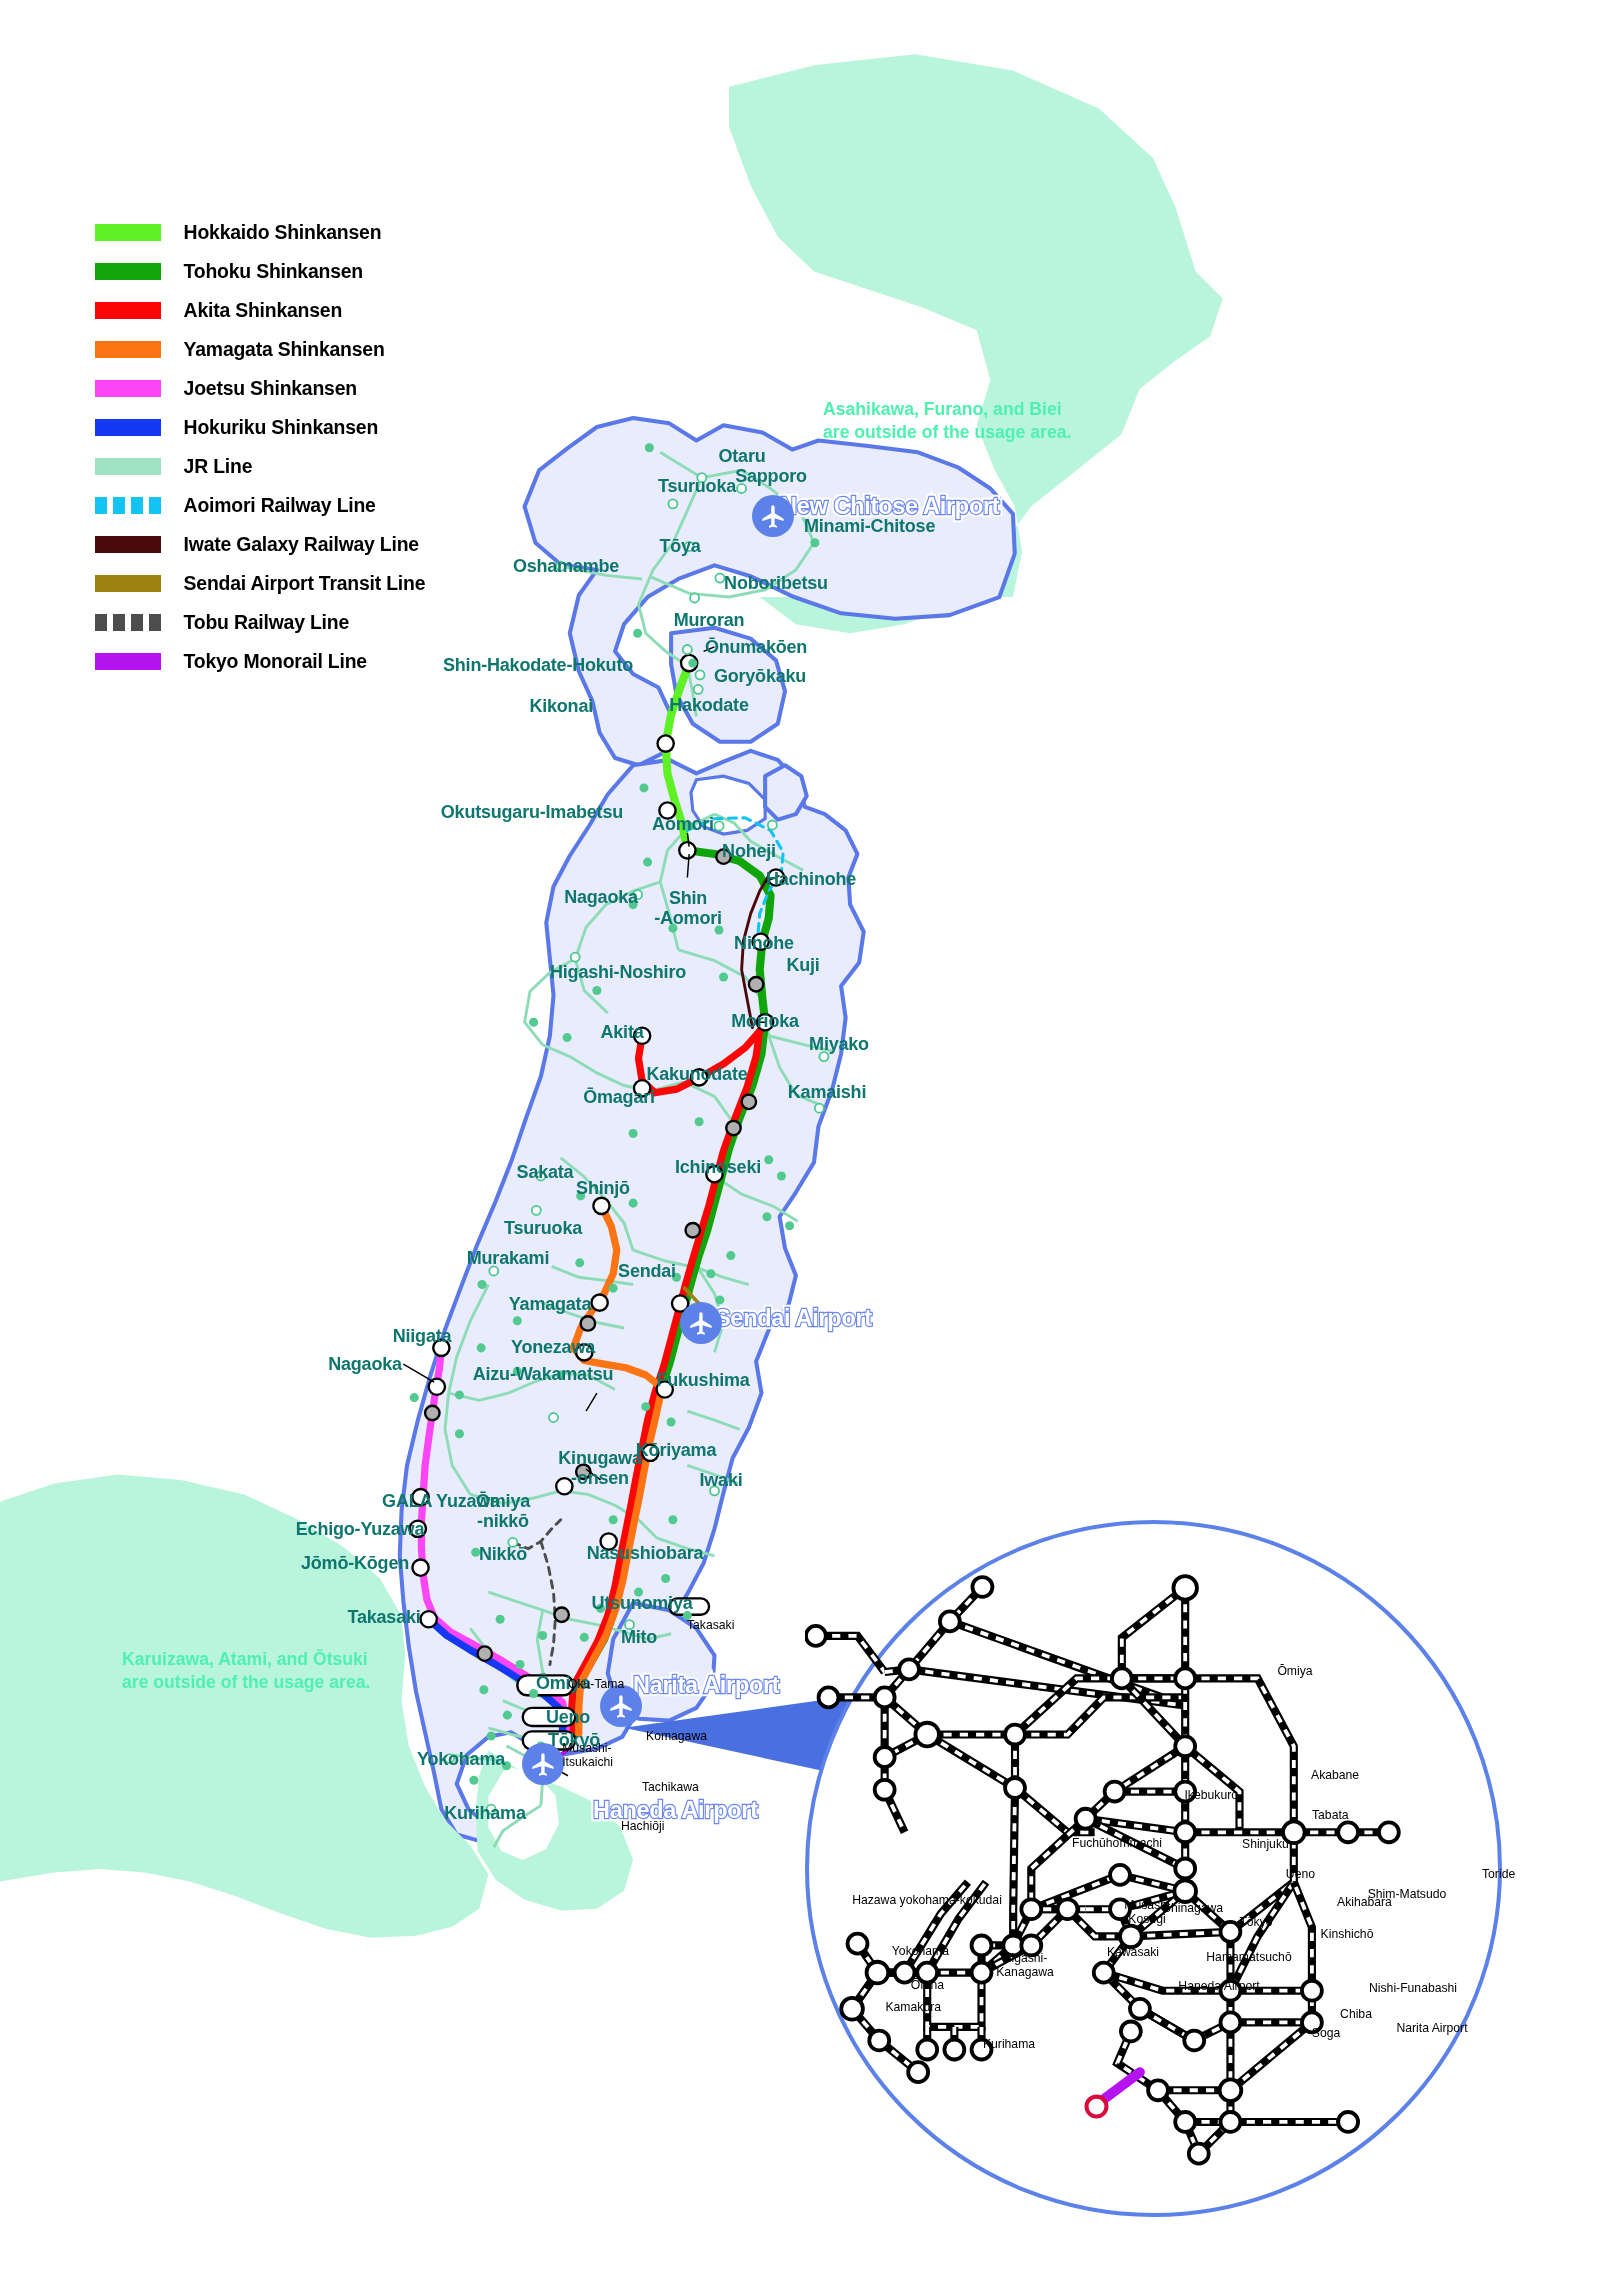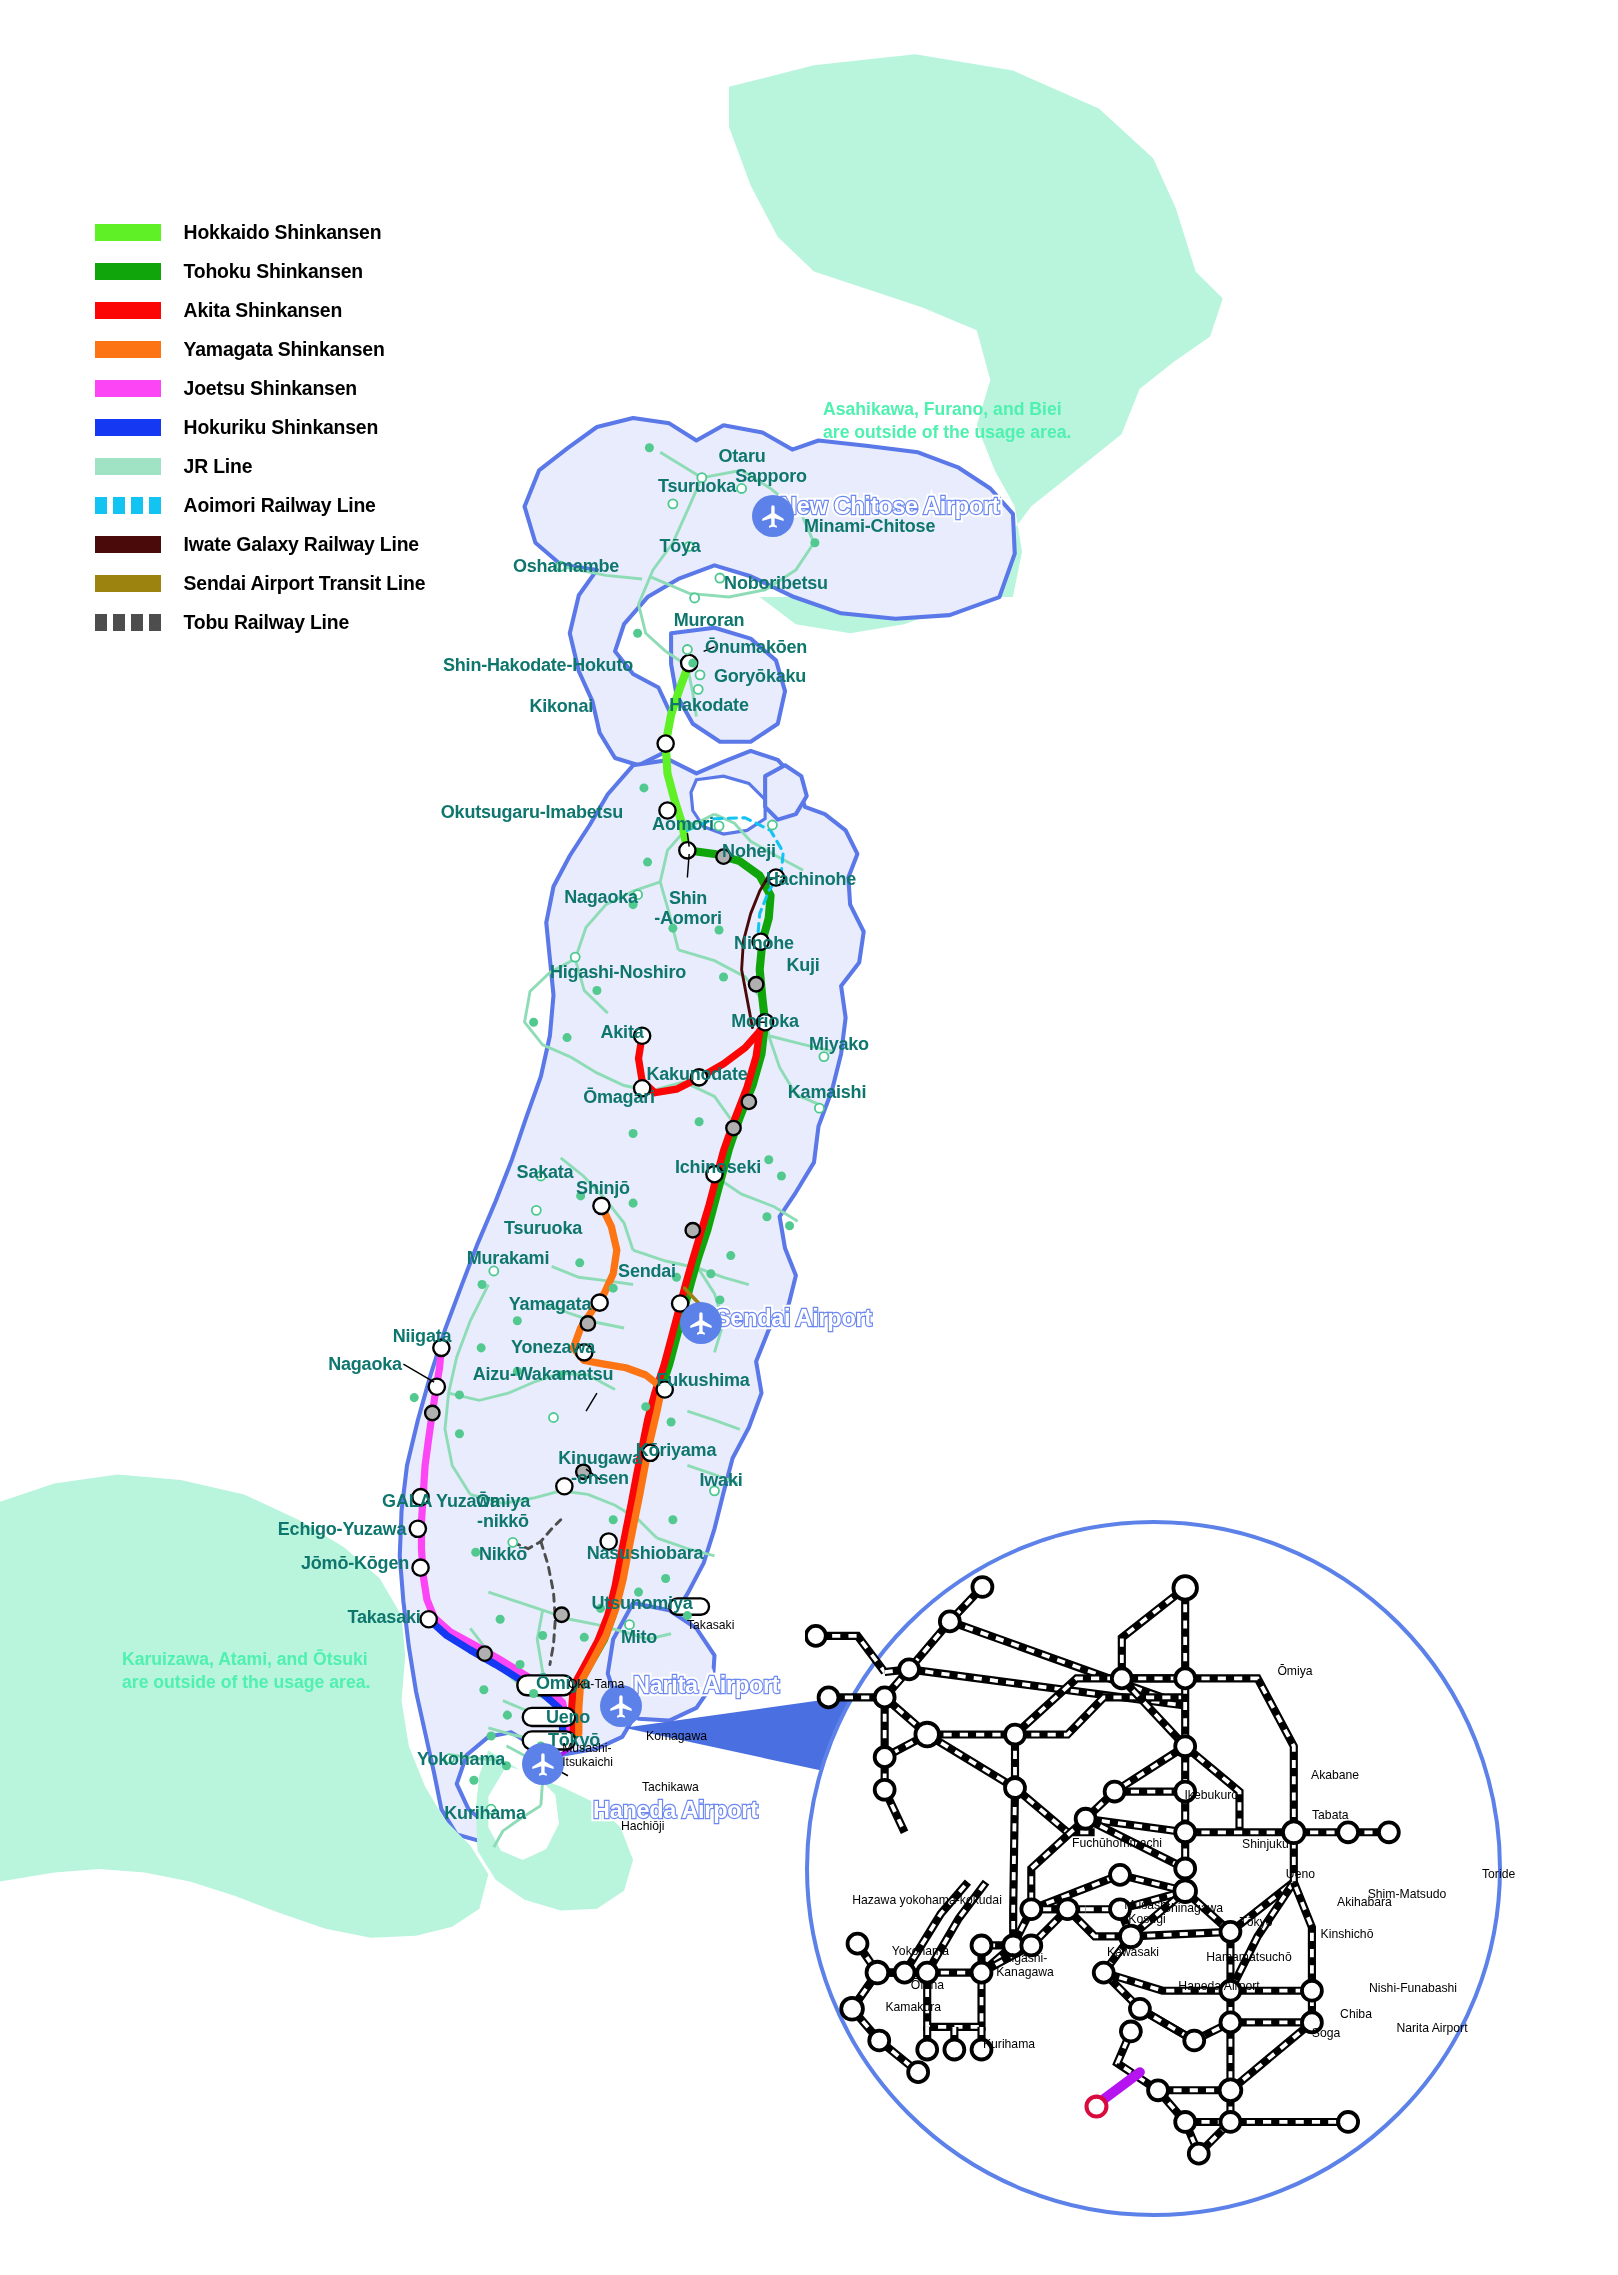--- a/index.html
+++ b/index.html
@@ -468,20 +468,24 @@
         <div class="legend-label">Iwate Galaxy Railway Line</div>
       </div>
       <div class="legend-row">
         <div class="legend-swatch" style="background: rgb(156, 131, 16);"></div>
         <div class="legend-label">Sendai Airport Transit Line</div>
       </div>
       <div class="legend-row">
         <div class="legend-swatch" style="background: repeating-linear-gradient(to right, rgb(77, 77, 77) 0px, rgb(77, 77, 77) 11.8px, transparent 11.8px, transparent 18px);"></div>
         <div class="legend-label">Tobu Railway Line</div>
       </div>
+      <div class="legend-row">
+        <div class="legend-swatch" style="background: rgb(181, 19, 240);"></div>
+        <div class="legend-label">Tokyo Monorail Line</div>
+      </div>
     </div>
 
   <div id="notes-layer">
       <div class="note" style="left: 823px; top: 398px;">
         <div>Asahikawa, Furano, and Biei</div>
         <div>are outside of the usage area.</div>
       </div>
       <div class="note" style="left: 122px; top: 1648px;">
         <div>Karuizawa, Atami, and Ōtsuki</div>
         <div>are outside of the usage area.</div>
@@ -535,21 +539,21 @@
       <div class="sta-label center" style="left: 600px; top: 1468px;">
         <div>Kinugawa</div>
         <div>-onsen</div>
       </div>
       <div class="sta-label center" style="left: 721px; top: 1480px;">Iwaki</div>
       <div class="sta-label center" style="left: 441px; top: 1501px;">GALA Yuzawa</div>
       <div class="sta-label center" style="left: 503px; top: 1511px;">
         <div>Ōmiya</div>
         <div>-nikkō</div>
       </div>
-      <div class="sta-label center" style="left: 342px; top: 1529px;">Echigo-Yuzawa</div>
+      <div class="sta-label center" style="left: 360px; top: 1529px;">Echigo-Yuzawa</div>
       <div class="sta-label center" style="left: 503px; top: 1554px;">Nikkō</div>
       <div class="sta-label center" style="left: 355px; top: 1563px;">Jōmō-Kōgen</div>
       <div class="sta-label center" style="left: 645px; top: 1553px;">Nasushiobara</div>
       <div class="sta-label center" style="left: 642px; top: 1603px;">Utsunomiya</div>
       <div class="sta-label center" style="left: 384px; top: 1617px;">Takasaki</div>
       <div class="sta-label center" style="left: 639px; top: 1637px;">Mito</div>
       <div class="sta-label center" style="left: 563px; top: 1683px;">Ōmiya</div>
       <div class="sta-label center" style="left: 568px; top: 1717px;">Ueno</div>
       <div class="sta-label center" style="left: 574px; top: 1740px;">Tōkyō</div>
       <div class="sta-label center" style="left: 461px; top: 1759px;">Yokohama</div>

